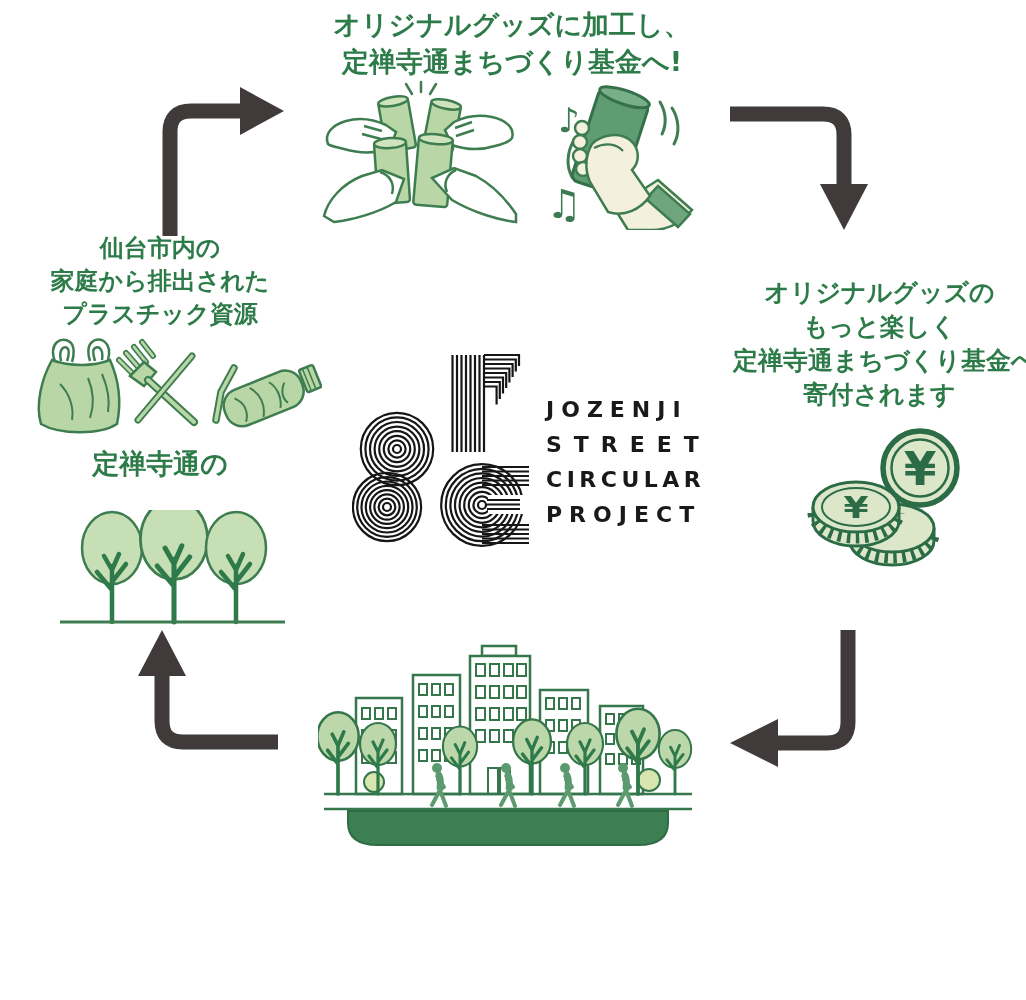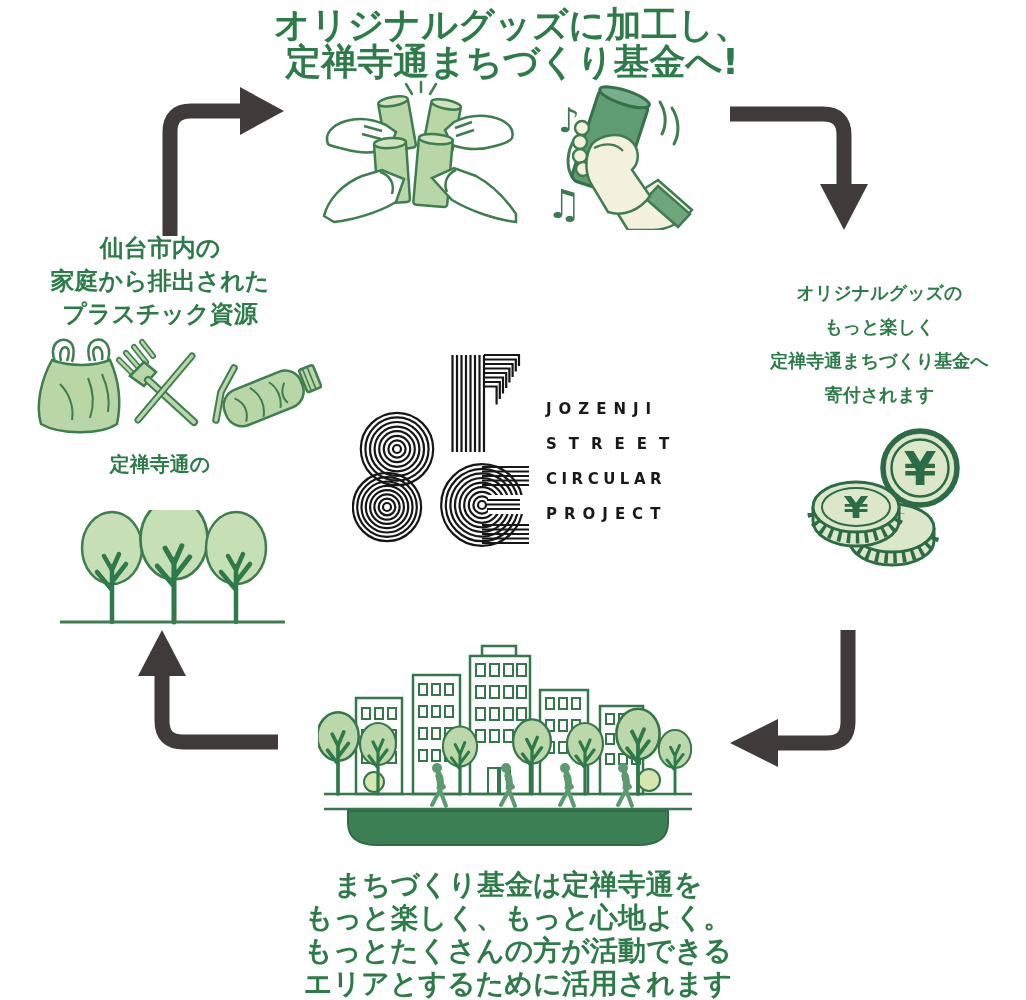--- a/index.html
+++ b/index.html
@@ -1,27 +1,27 @@
 <!DOCTYPE html>
 <html><head>
 <meta charset="utf-8">
 <style>
   html,body{margin:0;padding:0;background:#fff;}
   #stage{position:relative;width:1026px;height:1000px;background:#fff;overflow:hidden;
          font-family:"DejaVu Sans",sans-serif;}
   .abs{position:absolute;}
   .jt{position:absolute;color:#2d7b49;font-weight:700;text-align:center;}
   .jt div{white-space:nowrap;}
-  .t-top{left:262px;top:6px;width:500px;font-size:36px;line-height:37px;}
-  .t-right{left:733px;top:276px;width:293px;font-size:18px;line-height:34px;}
+  .t-top{left:262px;top:6px;width:500px;font-size:27px;line-height:37px;}
+  .t-right{left:733px;top:276px;width:293px;font-size:25px;line-height:34px;}
   .t-bottom{left:258px;top:868px;width:520px;font-size:28px;line-height:33px;}
   .t-left1{left:15px;top:232px;width:290px;font-size:24px;line-height:33px;}
-  .t-left2{left:15px;top:446px;width:290px;font-size:20px;line-height:36px;}
+  .t-left2{left:15px;top:446px;width:290px;font-size:27px;line-height:36px;}
   .logo-text{position:absolute;left:546px;top:392px;color:#191919;font-weight:700;
-             font-size:15px;line-height:35px;}
+             font-size:22px;line-height:35px;}
   .logo-text div{white-space:nowrap;}
   .ls-a{letter-spacing:7px;}
   .ls-b{letter-spacing:12px;}
   .ls-c{letter-spacing:4.5px;}
 </style>
 </head>
 <body>
 
 <div id="stage">
 
@@ -30,26 +30,20 @@
     <div>定禅寺通まちづくり基金へ!</div>
   </div>
 
   <div class="jt t-right">
     <div>オリジナルグッズの</div>
     <div>もっと楽しく</div>
     <div>定禅寺通まちづくり基金へ</div>
     <div>寄付されます</div>
   </div>
 
-  <div class="jt t-bottom">
-    <div>まちづくり基金は定禅寺通を</div>
-    <div>もっと楽しく、もっと心地よく。</div>
-    <div>もっとたくさんの方が活動できる</div>
-    <div>エリアとするために活用されます</div>
-  </div>
 
   <div class="jt t-left1">
     <div>仙台市内の</div>
     <div>家庭から排出された</div>
     <div>プラスチック資源</div>
   </div>
 
   <div class="jt t-left2">
     <div>定禅寺通の</div>
   </div>

